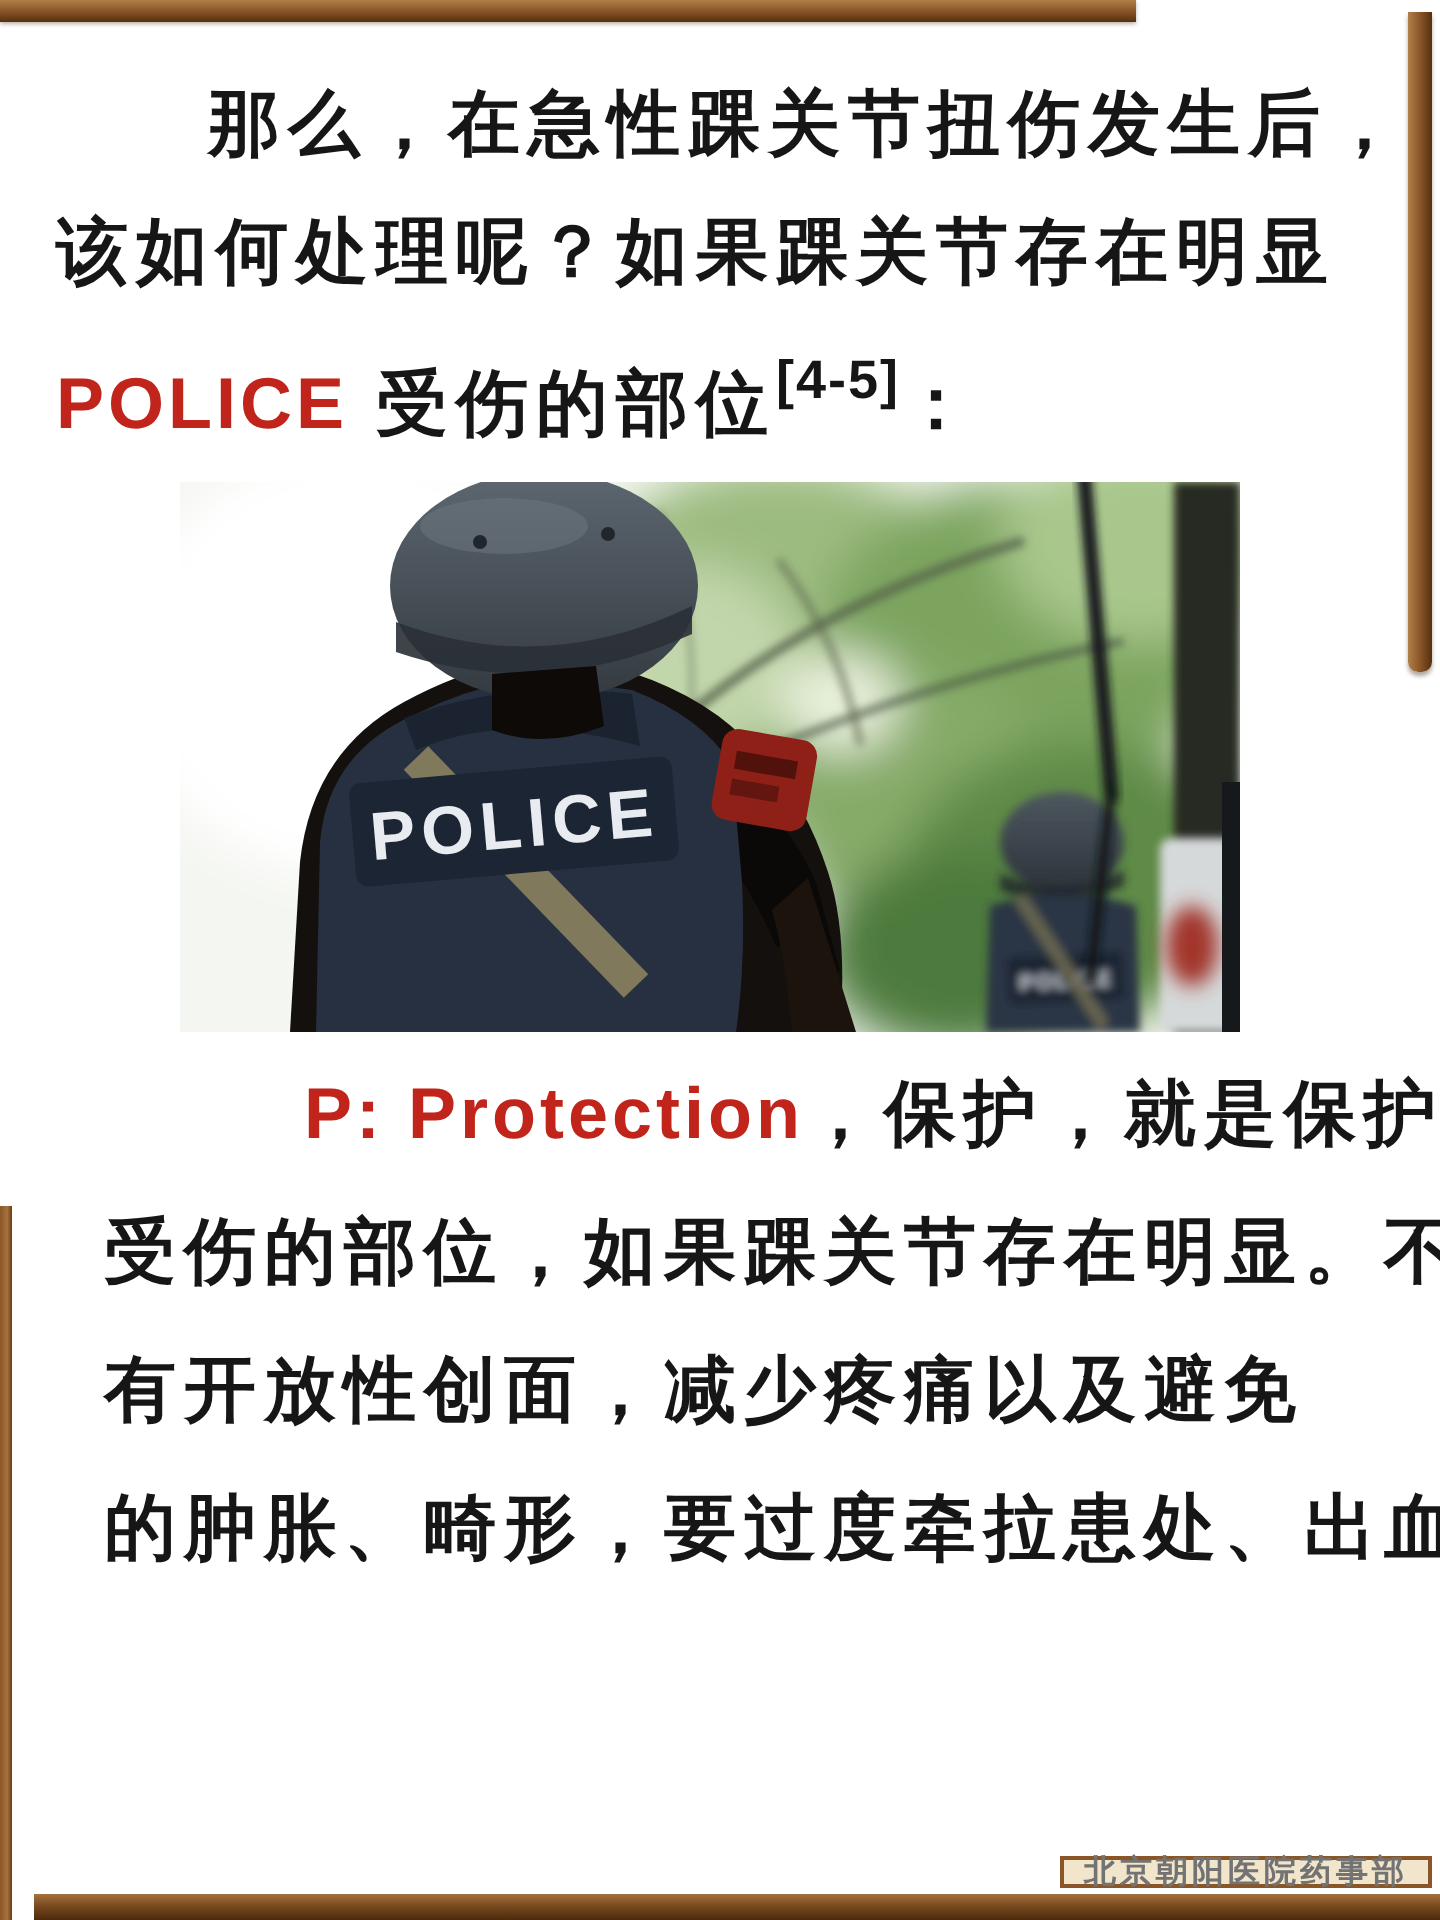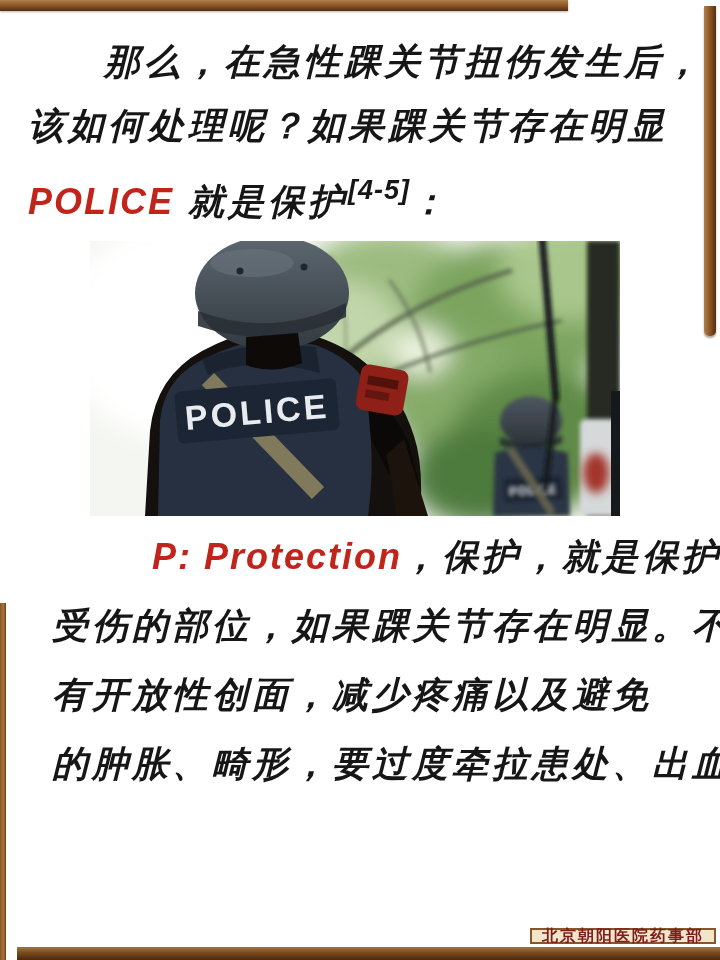--- a/index.html
+++ b/index.html
@@ -16,51 +16,51 @@
   .bar-right{left:704px;top:6px;width:12px;height:330px;
     background:linear-gradient(90deg,#b08049 0%,#8a5527 50%,#55300f 100%);
     border-radius:0 0 5px 5px;box-shadow:0 2px 2px rgba(60,30,5,.4);}
   .bar-left{left:0;top:603px;width:6px;height:357px;
     background:linear-gradient(90deg,#8a5527 0%,#a5733c 60%,#6b3c14 100%);}
   .bar-bottom{left:17px;top:947px;width:703px;height:13px;
     background:linear-gradient(#a5733c 0%,#7a4a20 45%,#4a2a0c 100%);}
   
   .intro{position:absolute;left:28px;top:30px;width:670px;
     font-size:36px;font-weight:700;color:#161616;letter-spacing:4px;line-height:64px;}
-  .intro p,.bodytext p{margin:0;white-space:nowrap;font-style:italic;}
+  .intro p,.bodytext p{margin:0;white-space:nowrap;}
   .indent2{padding-left:76px;}
   .accent{color:#c0241a;}
   .latin{letter-spacing:2px;}
   .ref{font-size:27px;letter-spacing:1px;vertical-align:15px;font-weight:700;}
   .bodytext{position:absolute;left:28px;top:522px;width:670px;
     font-size:36px;font-weight:700;color:#161616;letter-spacing:4px;line-height:69px;margin-left:24px;}
   .indent3{padding-left:100px;}
   
   .photo-wrap{position:absolute;left:90px;top:241px;width:530px;height:275px;overflow:hidden;}
   .photo-wrap svg{display:block;}
   
   .badge{position:absolute;right:4px;top:928px;height:16px;padding:0 10px;
     background:#f1e6cb;border:2px solid #8a5527;box-sizing:border-box;
-    color:#7f1d1d;font-size:16px;font-weight:700;letter-spacing:2px;
+    color:#737373;font-size:16px;font-weight:700;letter-spacing:2px;
     display:flex;align-items:center;z-index:5;}
 </style>
 </head>
 <body>
 
 <div class="page">
 
   <div class="bar bar-top"></div>
   <div class="bar bar-right"></div>
   <div class="bar bar-left"></div>
   <div class="bar bar-bottom"></div>
 
   <div class="intro">
     <p class="indent2"><span>那么，在急性踝关节扭伤发生后，</span></p>
     <p><span>该如何处理呢？如果踝关节存在明显</span></p>
-    <p><span class="accent latin">POLICE</span><span> 就是保护</span><span class="ref">[4-5]</span><span>：</span></p>
+    <p><span class="accent latin">POLICE</span><span> 受伤的部位</span><span class="ref">[4-5]</span><span>：</span></p>
   </div>
 
   <div class="photo-wrap">
     <svg width="530" height="275" viewBox="0 0 530 275" xmlns="http://www.w3.org/2000/svg">
       <defs>
         <filter id="f-heavy" x="-40%" y="-40%" width="180%" height="180%">
             <feGaussianBlur stdDeviation="12"></feGaussianBlur>
           </filter>
         <filter id="f-med" x="-40%" y="-40%" width="180%" height="180%">
             <feGaussianBlur stdDeviation="5"></feGaussianBlur>

